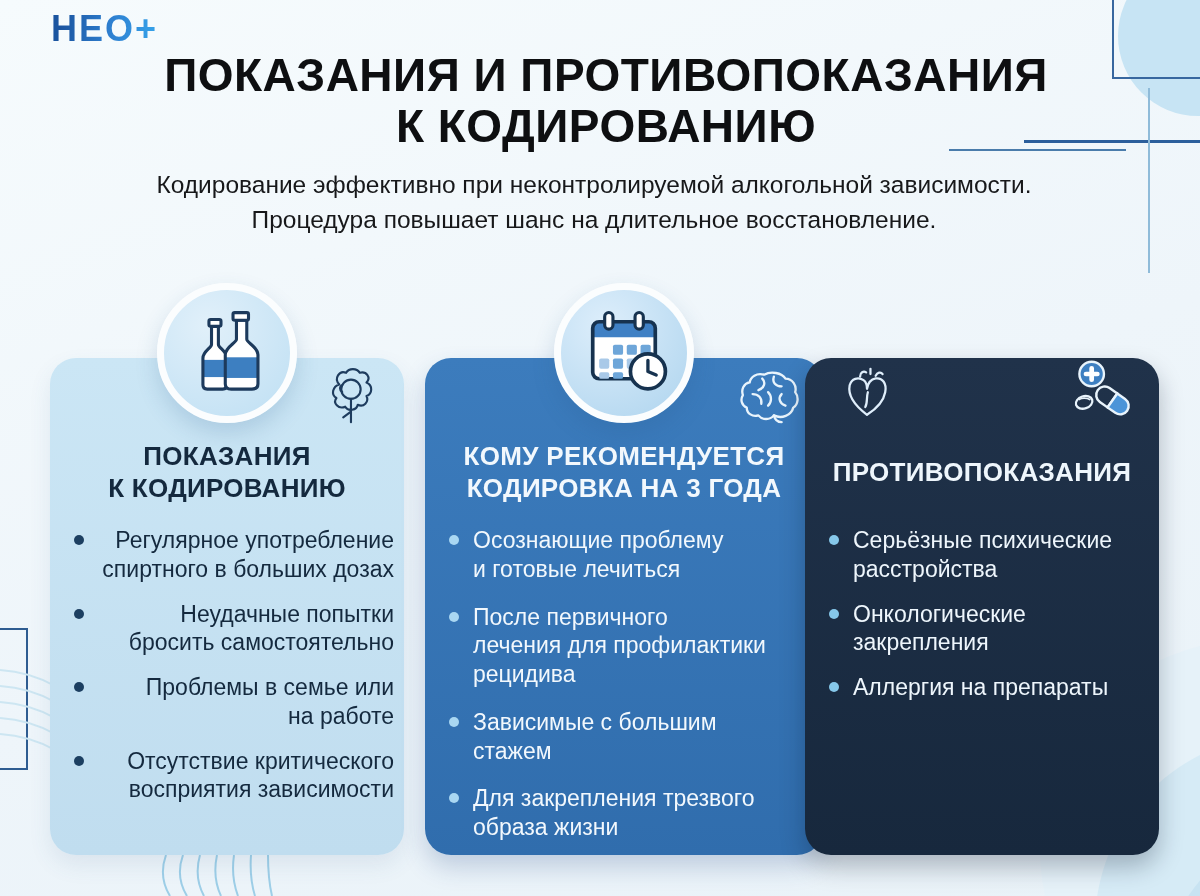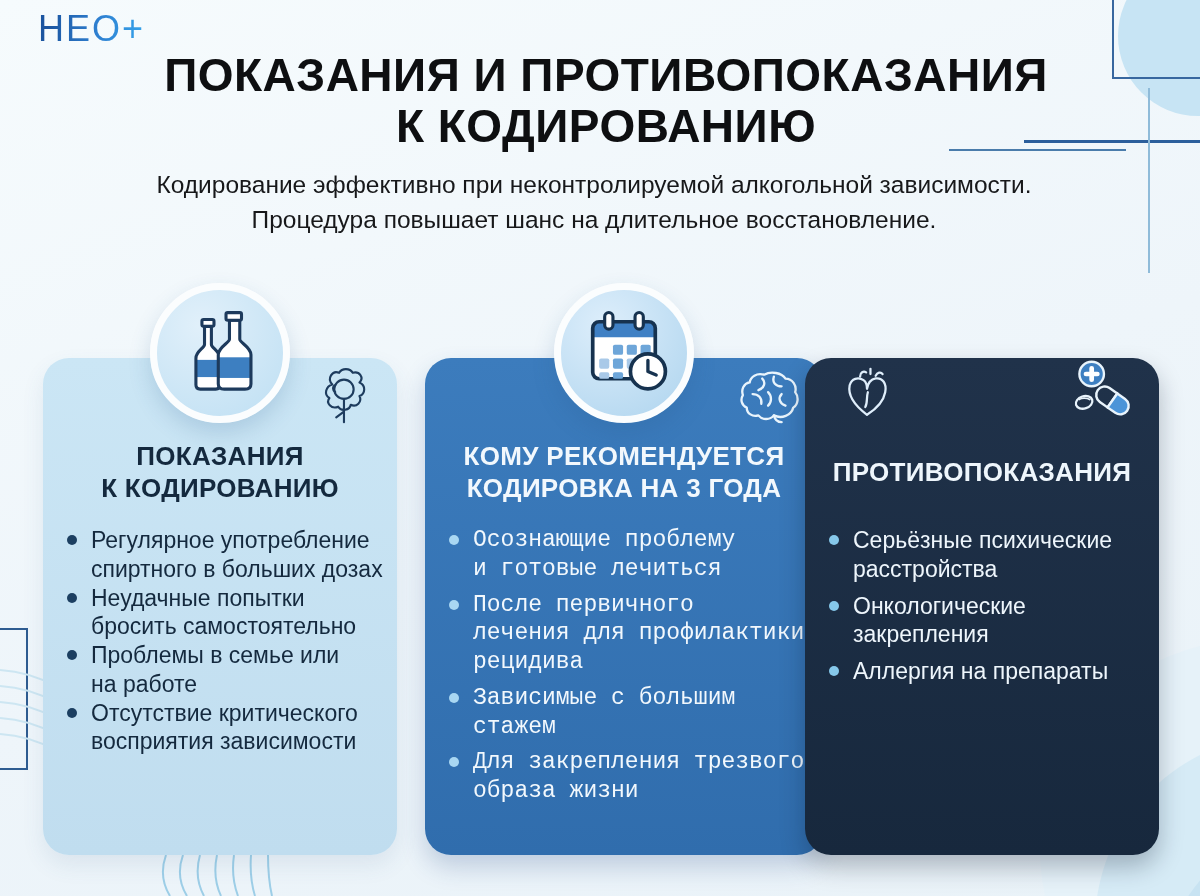--- a/index.html
+++ b/index.html
@@ -14,51 +14,51 @@
   .deco-square-tr{left:1112px;top:-24px;width:116px;height:99px;border:2.5px solid #38679f;}
   .deco-line-h1{left:1024px;top:140px;width:176px;height:3px;background:#2c5f9c;}
   .deco-line-h2{left:949px;top:149px;width:177px;height:2px;background:#4a7cab;}
   .deco-line-v{left:1148px;top:88px;width:2px;height:185px;background:#8fbbd9;}
   .deco-square-bl{left:-58px;top:628px;width:82px;height:138px;border:2.5px solid #2e5c91;}
   .deco-circle-br1{left:1040px;top:640px;width:420px;height:420px;border-radius:50%;background:#e6f2f9;}
   .deco-circle-br2{left:1095px;top:735px;width:380px;height:380px;border-radius:50%;background:#d6ebf6;}
   .deco-circle-br3{left:1160px;top:820px;width:340px;height:340px;border-radius:50%;background:#c8e3f2;}
   
   .logo{
-    position:absolute;left:38px;top:8px;z-index:3;
-    font-size:36px;font-weight:400;letter-spacing:2px;
+    position:absolute;left:51px;top:8px;z-index:3;
+    font-size:36px;font-weight:700;letter-spacing:2px;
     background:linear-gradient(95deg,#1b55a0 10%,#2e7fd0 55%,#35a0e8 95%);
     -webkit-background-clip:text;background-clip:text;color:transparent;
   }
   .title{
     position:absolute;left:12px;right:0;top:50px;margin:0;z-index:2;
     text-align:center;font-size:46px;font-weight:800;line-height:1.1;
     letter-spacing:.5px;color:#0e0f11;white-space:pre-line;
   }
   .subtitle{
     position:absolute;left:0;right:12px;top:168px;margin:0;z-index:2;
     text-align:center;font-size:24.5px;line-height:1.42;color:#17181a;white-space:pre-line;
   }
   
   .card{position:absolute;top:358px;height:497px;border-radius:26px;z-index:2;}
-  .card-1{left:43px;width:354px;background:linear-gradient(180deg,#cbe6f5,#c0ddef);color:#14293e;
+  .card-1{left:50px;width:354px;background:linear-gradient(180deg,#cbe6f5,#c0ddef);color:#14293e;
           box-shadow:0 10px 22px rgba(60,100,140,.10);}
   .card-2{left:425px;width:398px;background:linear-gradient(180deg,#3c7cbd,#306dad);color:#f2f8fd;
           box-shadow:0 12px 24px rgba(30,70,130,.22);}
   .card-3{left:805px;width:354px;background:linear-gradient(180deg,#20324a,#17283d);color:#eef6fc;
           box-shadow:0 12px 24px rgba(10,25,45,.28);}
   .card-title{
     margin:82px 6px 0;height:66px;display:flex;align-items:center;justify-content:center;
     text-align:center;font-size:26px;font-weight:800;line-height:1.22;
     letter-spacing:.3px;white-space:pre-line;
   }
   .card-list{margin:20px 0 0;padding:0 10px 0 22px;list-style:none;display:flex;flex-direction:column;}
-  .card-1 .card-list{}
-  .card-2 .card-list{gap:7px;font-family:Liberation Mono, monospace;}
-  .card-3 .card-list{gap:8px;}
+  .card-1 .card-list{gap:16px;text-align:right;}
+  .card-2 .card-list{gap:19px;}
+  .card-3 .card-list{gap:16px;}
   .card-list li{position:relative;padding-left:26px;font-size:23px;line-height:1.25;white-space:pre-line;}
   .dot{position:absolute;left:2px;top:9px;width:10px;height:10px;border-radius:50%;}
   .card-1 .dot{background:#1c3f61;}
   .card-2 .dot{background:#a9d7f2;}
   .card-3 .dot{background:#86c8ea;}
   
   .icon-circle{
     position:absolute;top:-75px;left:50%;transform:translateX(-50%);
     width:126px;height:126px;border-radius:50%;border:7px solid #fbfdfe;
     background:radial-gradient(circle at 35% 28%,#e1f0fa,#bedff3);

